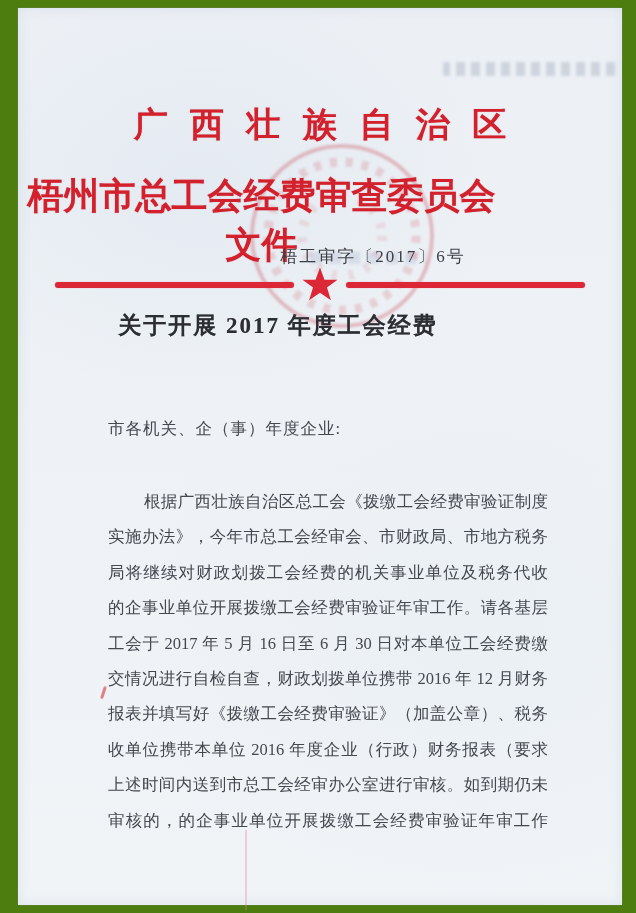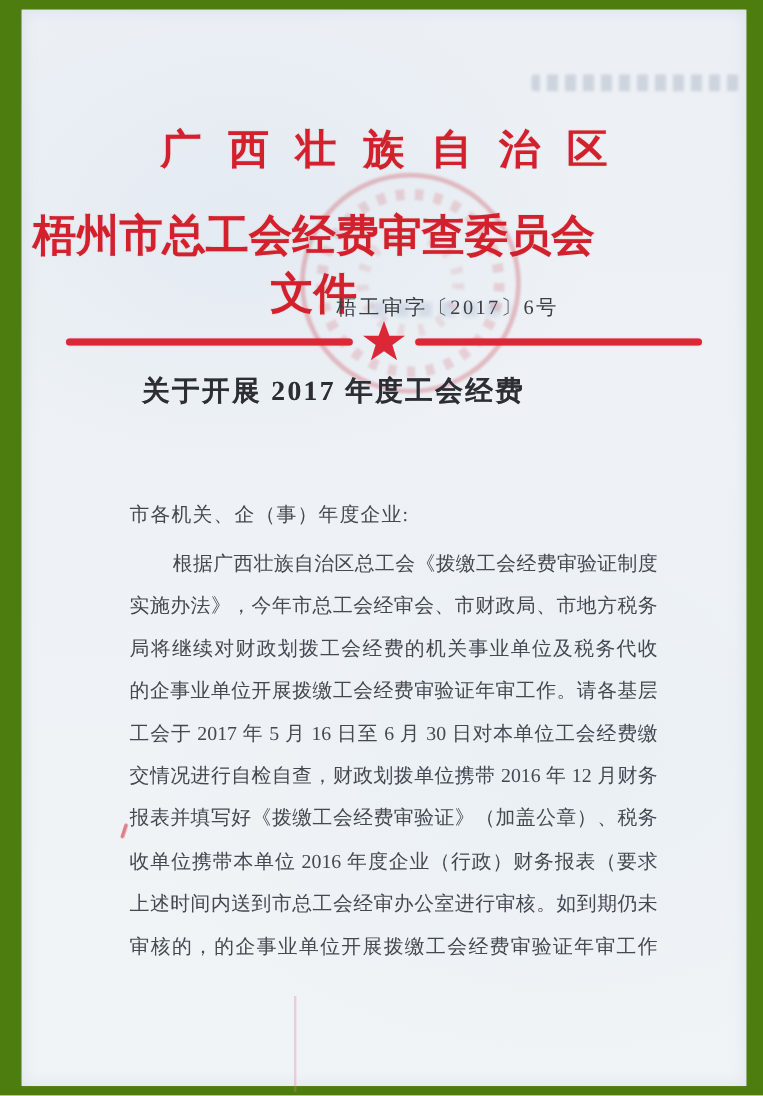--- a/index.html
+++ b/index.html
@@ -91,21 +91,21 @@
   }
   .body-block {
     position: absolute; left: 90px; top: 444px; width: 440px;
   }
   .bline {
     height: 35.4px; line-height: 35.4px; overflow: hidden;
     font-size: 16.5px; color: #44484f;
     text-align: justify; text-align-last: justify;
     text-justify: inter-character;
   }
-  .bline.indent { text-indent: 36px; }
+  .bline.indent { text-indent: 36px; margin-top: 32px; }
 </style>
 </head>
 <body>
 
 <div class="scan-frame">
   <div class="paper">
 
     <div class="bleed-through"></div>
     <div class="bleed-through-2"></div>
 

